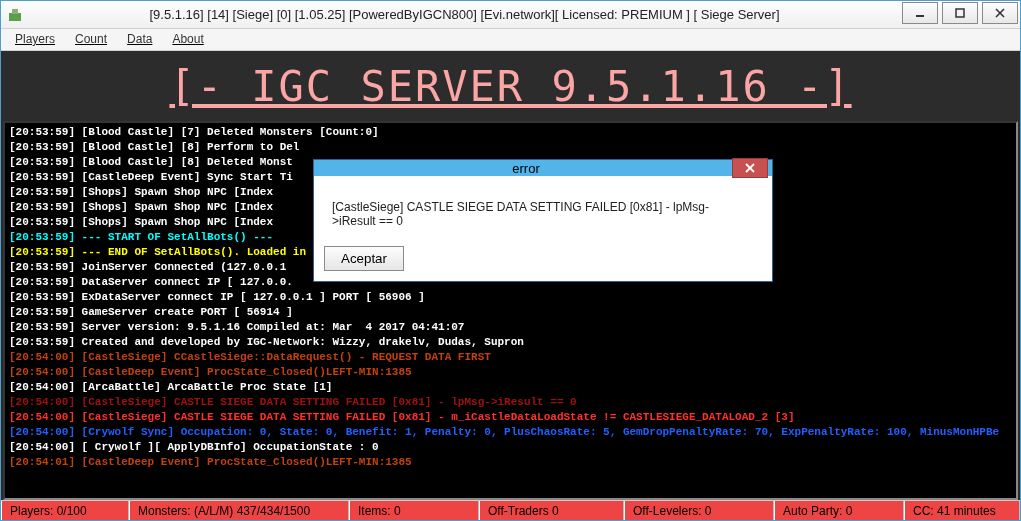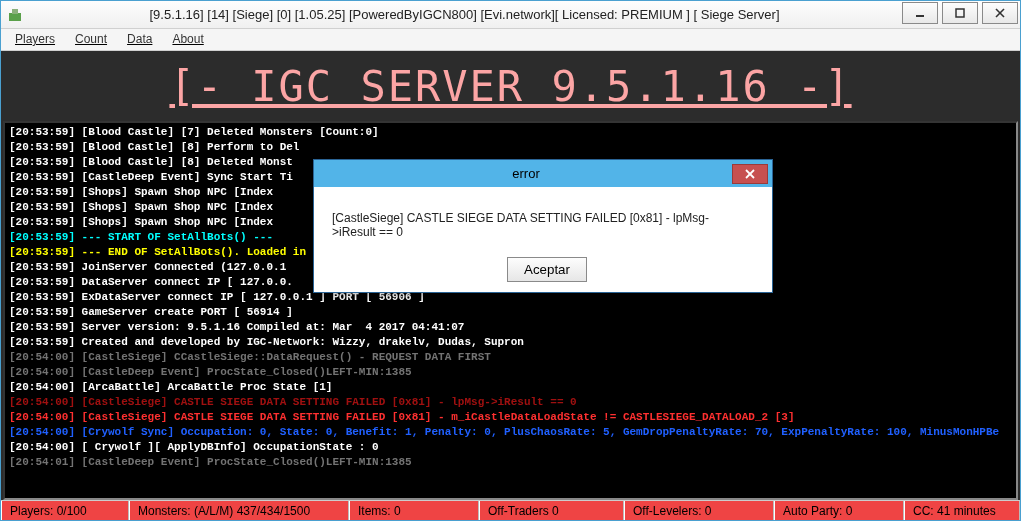--- a/index.html
+++ b/index.html
@@ -90,21 +90,21 @@
     overflow: hidden;
     white-space: pre;
     border: 2px inset #888;
     margin: 0 2px;
     font-weight: bold;
   }
   .console .line { display:block; }
   .c-white { color: #ffffff; }
   .c-cyan { color: #00ffff; }
   .c-yellow { color: #ffff00; }
-  .c-green { color: #737373; }
+  .c-green { color: #c2410c; }
   .c-blue { color: #2060ff; }
   .c-red { color: #ff3030; }
   .c-darkred { color: #a01010; }
 
   .statusbar {
     height: 20px;
     background: #ef4444;
     border-top: 1px solid #ccc;
     display: flex;
     font-size: 12px;
@@ -121,21 +121,21 @@
     position: absolute;
     left: 313px;
     top: 159px;
     width: 460px;
     background: #fff;
     border: 1px solid #2a6496;
     box-shadow: 3px 3px 6px rgba(0,0,0,0.25);
     font-size: 12px;
   }
   .dialog-titlebar {
-    height: 27px;
+    height: 16px;
     background: #52b4e8;
     display:flex;
     align-items:center;
     padding-left: 10px;
     color: #000;
   }
   .dialog-titlebar .dialog-title { flex:1; text-align:center; font-size:13px; }
   .dialog-close {
     width: 36px; height: 20px;
     background: #c75050;
@@ -147,21 +147,21 @@
     font-size: 13px;
     cursor: default;
   }
   .dialog-body {
     padding: 24px 34px 10px 18px;
     min-height: 60px;
     color: #222;
   }
   .dialog-footer {
     display:flex;
-    justify-content:center;
+    justify-content:flex-start;
     padding: 8px 2px 10px 10px;
   }
   .dialog-btn {
     min-width: 80px;
     padding: 4px 12px;
     background: linear-gradient(#fdfdfd,#e6e6e6);
     border: 1px solid #8a8a8a;
     cursor: default;
   }
 </style>

